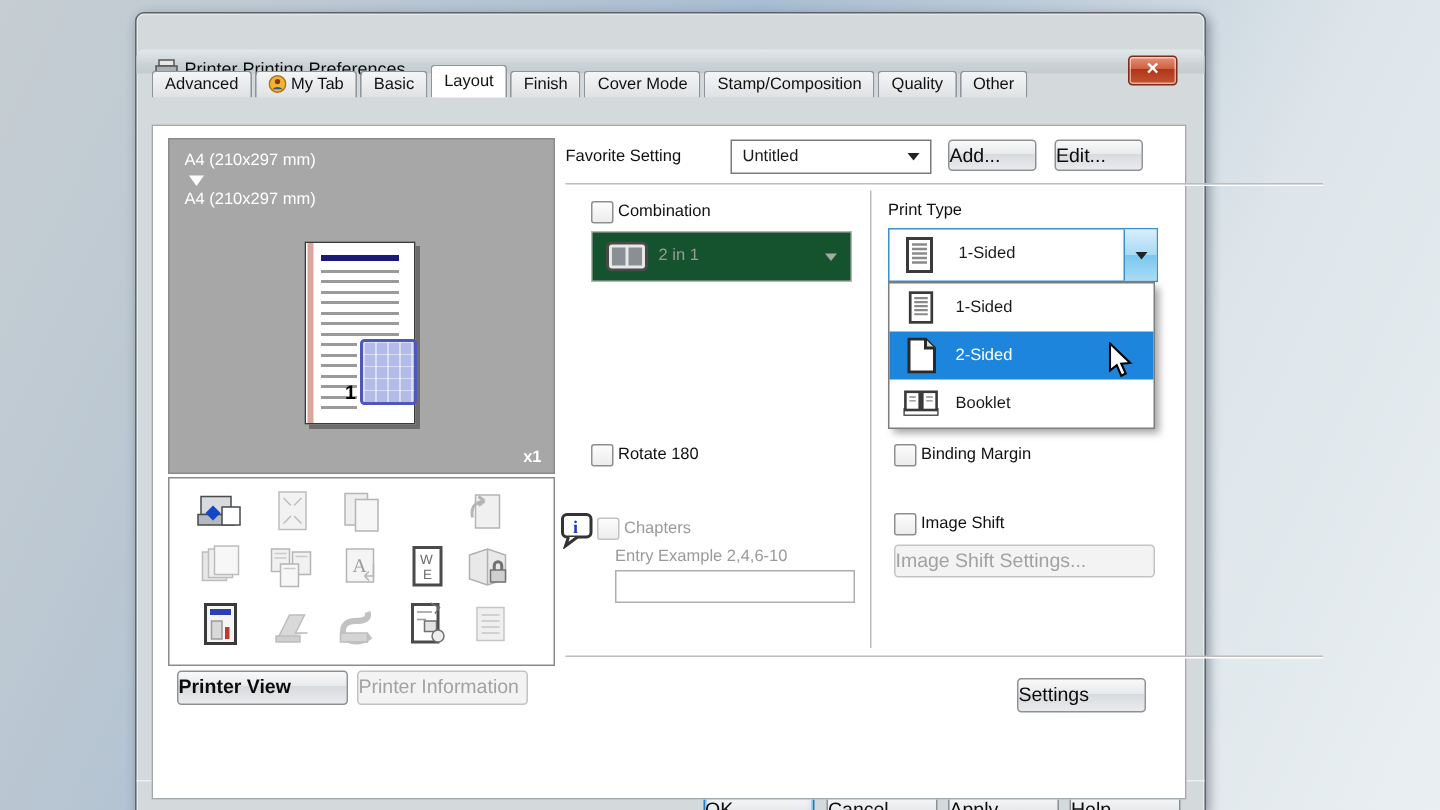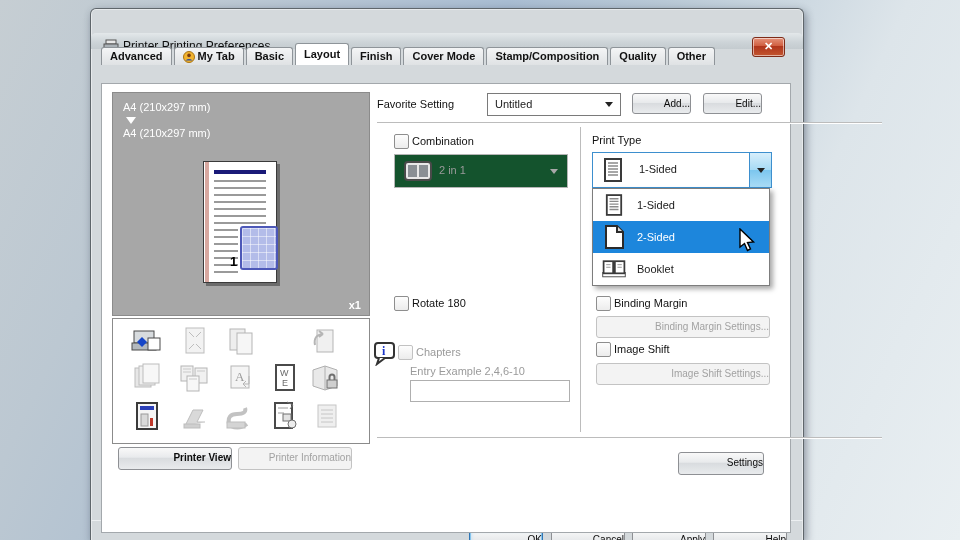--- a/index.html
+++ b/index.html
@@ -21,21 +21,21 @@
   .title-text{left:32px;top:6px;font-size:12px;color:#0c0c0c;}
   .close-btn{right:18px;top:4px;width:31px;height:18px;border-radius:3px;
     background:linear-gradient(#e5927a,#cf5d3f 45%,#b0351c 46%,#c2552f);
     border:1px solid #7e2b18;box-shadow:0 0 0 1px rgba(255,255,255,.55) inset;
     color:#fff;text-align:center;line-height:17px;font-size:11px;font-weight:bold;cursor:default;}
   
   .tabstrip{left:10px;top:34px;right:12px;height:21px;}
   .tab{
     display:inline-block;height:17px;line-height:17px;padding:0 8px;margin-right:2px;
     background:linear-gradient(#f4f5f6,#dfe2e4);border:1px solid #8e9499;border-bottom:none;
-    border-radius:3px 3px 0 0;vertical-align:bottom;color:#111;font-weight:bold;
+    border-radius:3px 3px 0 0;vertical-align:bottom;color:#111;
   }
   .tab.active{background:#fff;height:21px;line-height:20px;position:relative;z-index:3;}
   .tab .mytab-ico{display:inline-block;vertical-align:-3px;margin-right:3px;}
   
   .content{
     left:10px;top:54px;width:688px;height:448px;background:#fff;
     border:1px solid #a3a8ac;z-index:1;margin-top:20px;
   }
   
   .preview{left:10px;top:8px;width:256px;height:222px;background:#a7a7a7;border:1px solid #8b8b8b;}
@@ -57,23 +57,23 @@
     background-image:repeating-linear-gradient(90deg,rgba(255,255,255,.5) 0 1px,transparent 1px 8px),
                      repeating-linear-gradient(rgba(255,255,255,.5) 0 1px,transparent 1px 8px);
   }
   .page-num{left:26px;top:92px;font-weight:bold;font-size:13px;color:#000;}
   .pv-zoom{right:8px;bottom:4px;color:#fff;font-weight:bold;}
   
   .icon-pane{left:10px;top:234px;width:256px;height:124px;background:#fff;border:1px solid #8b8b8b;}
   .gicon{width:32px;height:32px;}
   
   .btn{
-    border:1px solid #8e9094;border-radius:3px;color:#0c0c0c;text-align:right;
+    border:1px solid #8e9094;border-radius:3px;color:#0c0c0c;text-align:left;
     background:linear-gradient(#f9f9f9,#e8eaec 45%,#d8dbde 46%,#e9ebed);
-    font-family:"Liberation Sans",sans-serif;font-size:10px;
+    font-family:"Liberation Sans",sans-serif;font-size:13px;
   }
   .btn.bold{font-weight:bold;}
   .btn.disabled{background:#f3f3f3;border-color:#c3c3c3;color:#a2a2a2;font-weight:normal;}
   .btn.focused{border-color:#2f76b5;box-shadow:0 0 0 1px #86c4ec inset,0 0 4px #9ed1f5 inset;}
   .btn-line{line-height:20px;}
   
   .lbl{font-size:11px;color:#111;}
   .lbl.gray{color:#9a9a9a;}
   .chk{width:13px;height:13px;border:1px solid #8e8e8e;border-radius:2px;
     background:linear-gradient(#fdfdfd,#ececec);display:inline-block;}
@@ -297,21 +297,20 @@
         <span class="tx">Booklet</span>
       </div>
     </div>
 
     <svg class="abs" style="left:636px;top:144px;z-index:20" width="18" height="26" viewBox="0 0 18 26">
       <path d="M2 1 L2 19 L6.5 15.5 L9.5 22.5 L12.5 21 L9.5 14.5 L15.5 14 Z" fill="#fff" stroke="#000" stroke-width="1.4"></path>
     </svg>
 
     <span class="abs chk" style="left:494px;top:212px"></span>
     <span class="abs lbl" style="left:512px;top:213px">Binding Margin</span>
-    <div class="abs btn disabled btn-line" style="left:494px;top:232px;width:172px;height:20px">Binding Margin Settings...</div>
 
     <span class="abs chk" style="left:494px;top:258px"></span>
     <span class="abs lbl" style="left:512px;top:259px">Image Shift</span>
     <div class="abs btn disabled btn-line" style="left:494px;top:279px;width:172px;height:20px">Image Shift Settings...</div>
 
     <div class="abs hline" style="left:275px;top:353px;width:505px"></div>
     <div class="abs btn btn-line" style="left:576px;top:368px;width:84px;height:21px">Settings</div>
   </div>
 
   <div class="abs bottom-strip">

